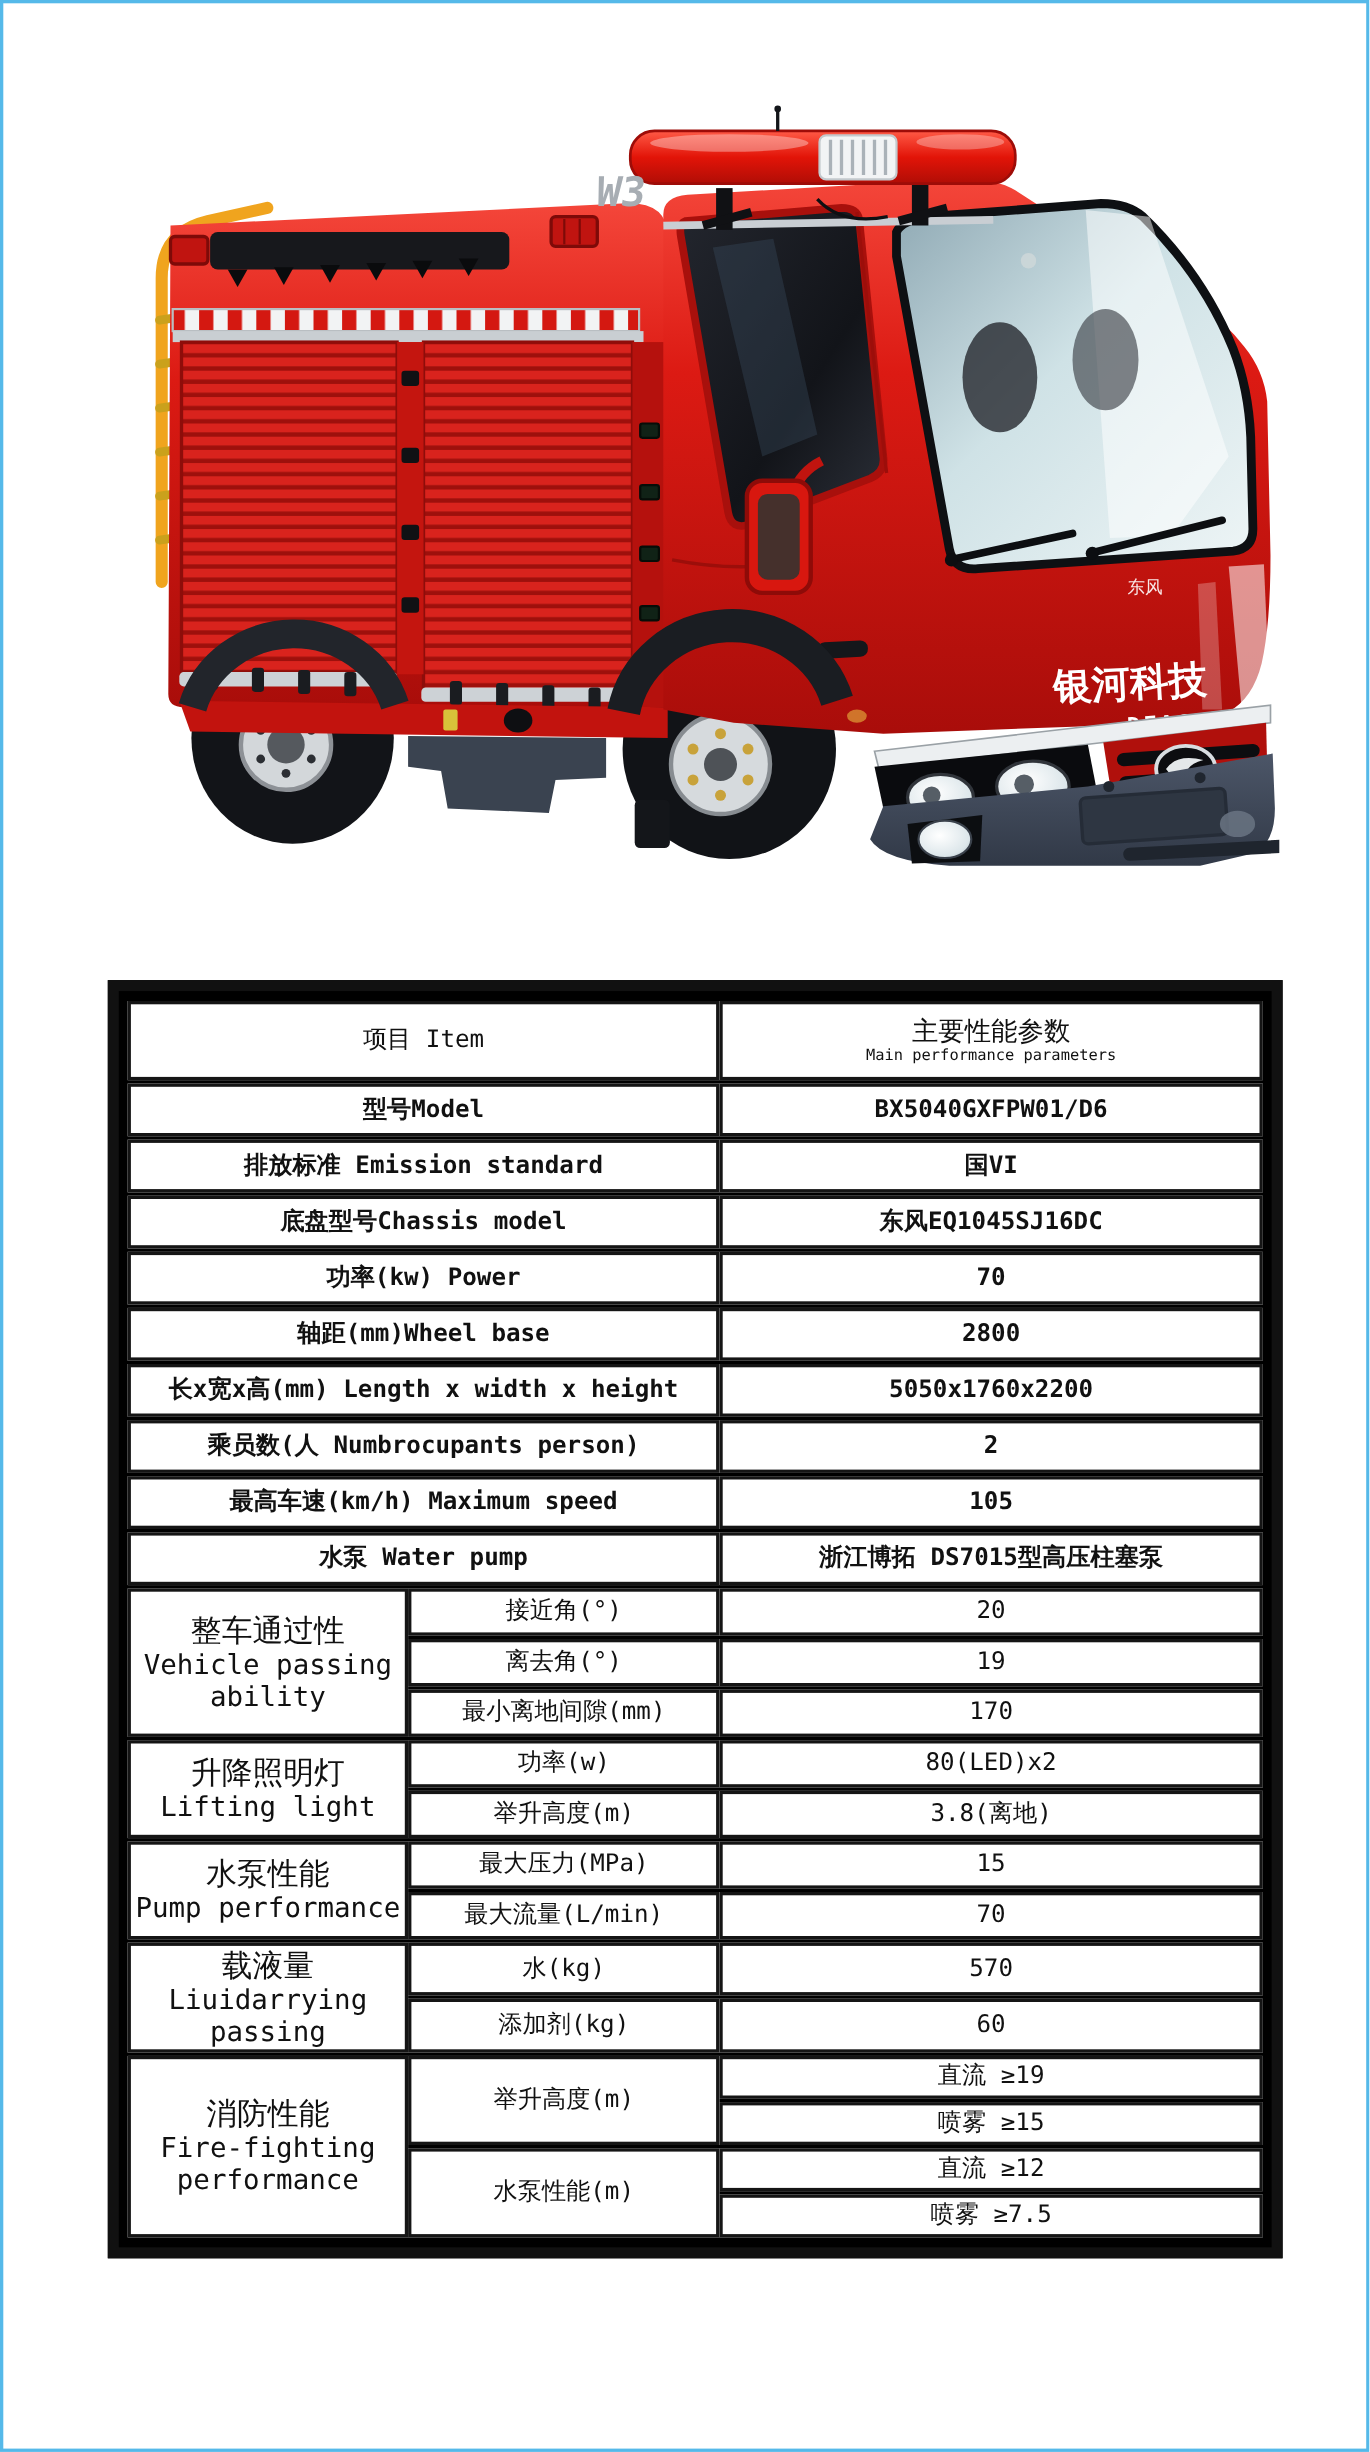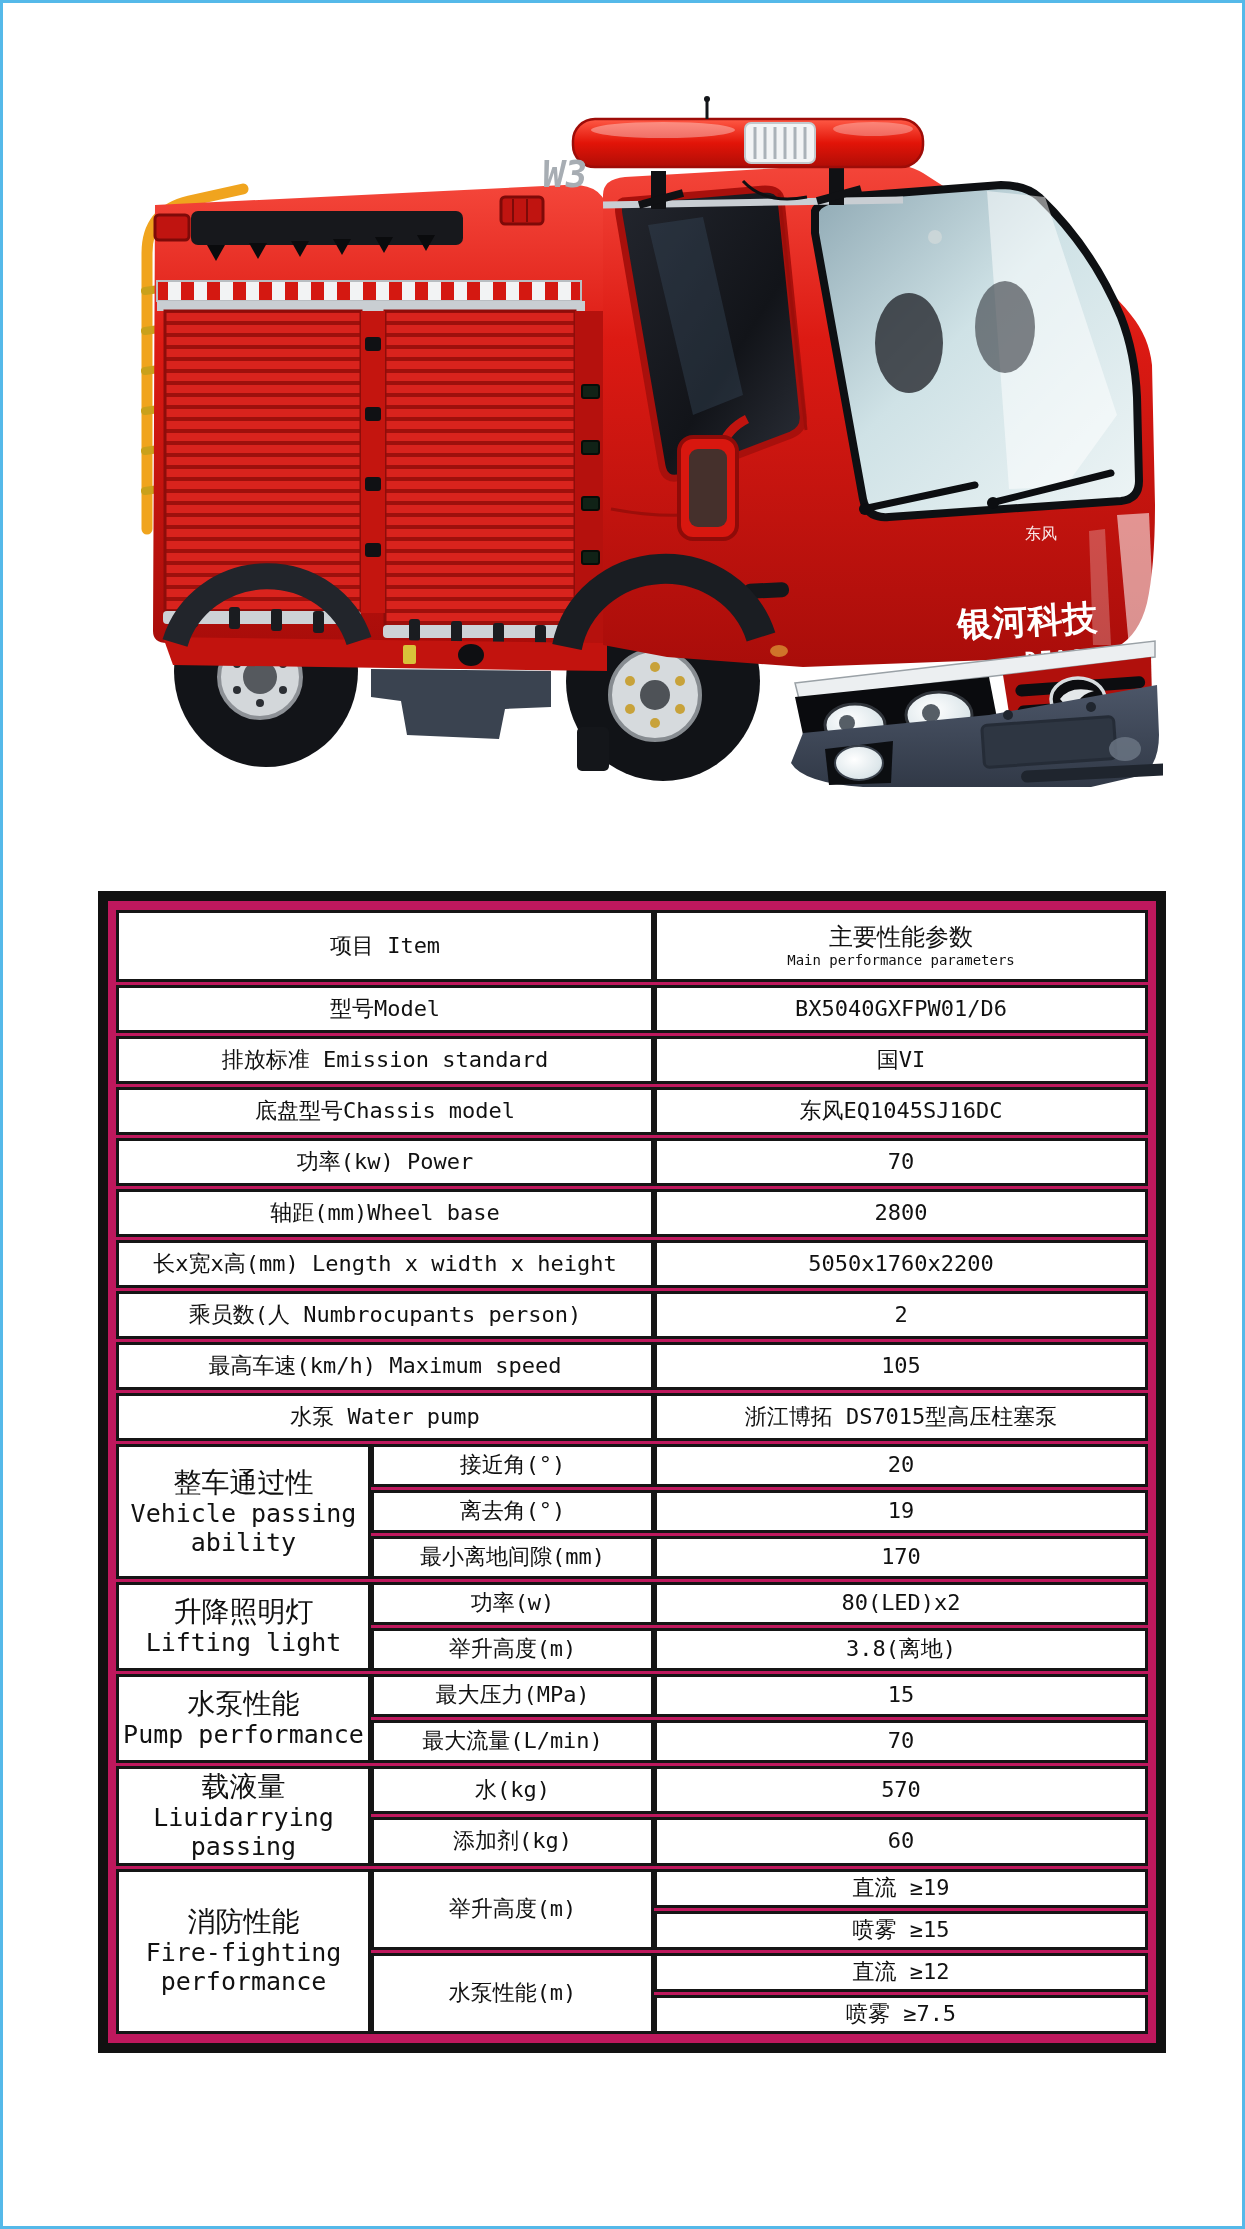--- a/index.html
+++ b/index.html
@@ -11,42 +11,42 @@
     box-sizing:border-box;
     overflow:hidden;
     font-family:"DejaVu Sans Mono","DejaVu Sans","Liberation Sans",sans-serif;
   }
   .truck-wrap{position:absolute;left:100px;top:82px;width:1060px;height:706px;}
   .truck-wrap svg{width:100%;height:100%;display:block;}
 
   
   .spec-wrap{
     position:absolute;left:95px;top:888px;width:1068px;
-    border:10px solid #111;background:#be185d;
+    border:10px solid #111;background:#000000;
     padding:6px 8px;box-sizing:border-box;
   }
   table.spec{
     width:100%;
     border-collapse:separate;
     border-spacing:0 3px;
     table-layout:fixed;
   }
   table.spec td{
     border:3px solid #151515;
     background:#fff;
     text-align:center;
     vertical-align:middle;
     padding:1px 4px;
     font-size:22px;
     line-height:1.22;
     color:#111;
     overflow:hidden;
   }
   .r-h td{height:64px;}
-  .r-s td{height:40px;}
+  .r-s td{height:40px;font-weight:bold;}
   .r-g td{height:35px;}
   .r-f td{height:31px;}
   .hcn{font-size:24px;}
   .hen{font-size:14px;letter-spacing:0px;}
   .gcn{font-size:28px;}
   .gen{font-size:25px;line-height:1.15;}
 </style>
 </head>
 <body>
 

